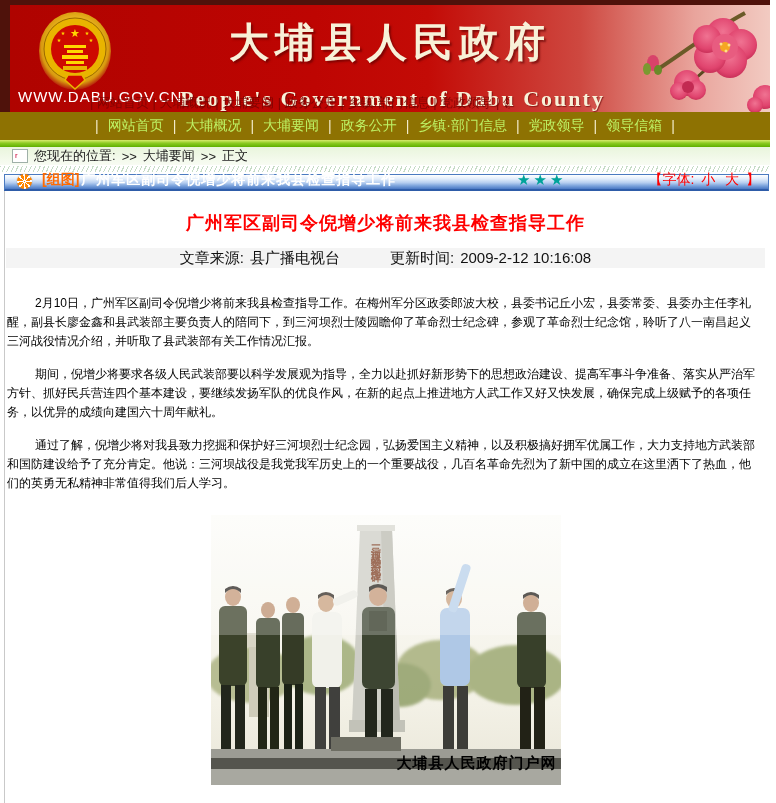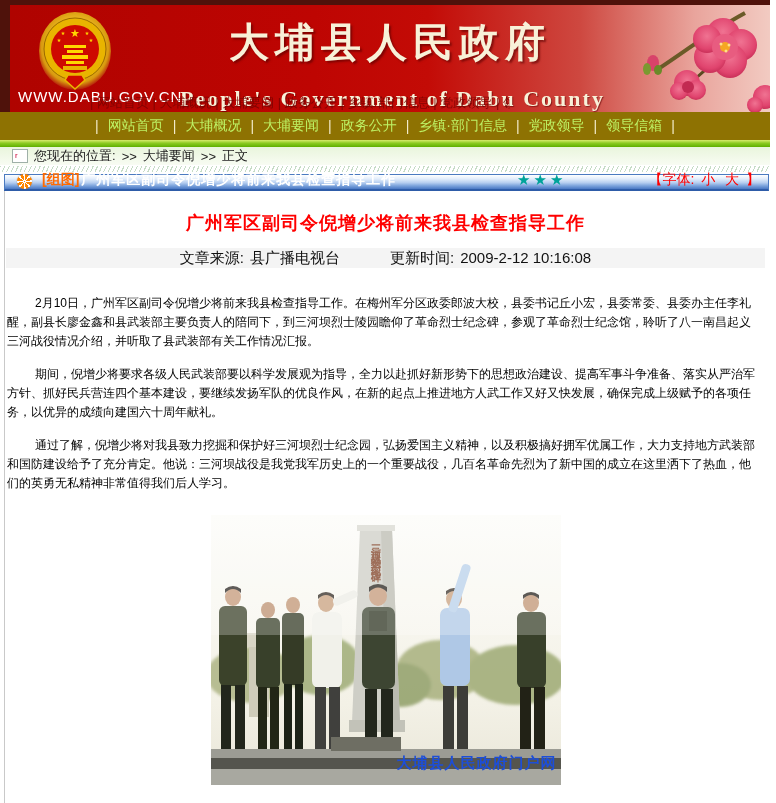--- a/index.html
+++ b/index.html
@@ -103,21 +103,21 @@
   .a-body p { text-indent:28px; margin-bottom:14px; }
 
   
   .photo-wrap { width:350px; height:270px; margin:22px auto 0 auto; position:relative; }
   .photo-wrap svg { display:block; }
   .monument-text {
     position:absolute; left:158px; top:22px; writing-mode:vertical-rl;
     font-size:10px; letter-spacing:3px; color:#8A4A30; opacity:.75; font-weight:bold;
   }
   .watermark {
-    position:absolute; right:4px; bottom:12px; color:#1d4ed8; font-size:15px;
+    position:absolute; right:4px; bottom:12px; color:#000000; font-size:15px;
     font-weight:bold; letter-spacing:1px;
   }
 </style>
 </head>
 <body>
 
 <div class="page">
 
   <div class="banner">
     <svg class="emblem" viewBox="0 0 74 88">

